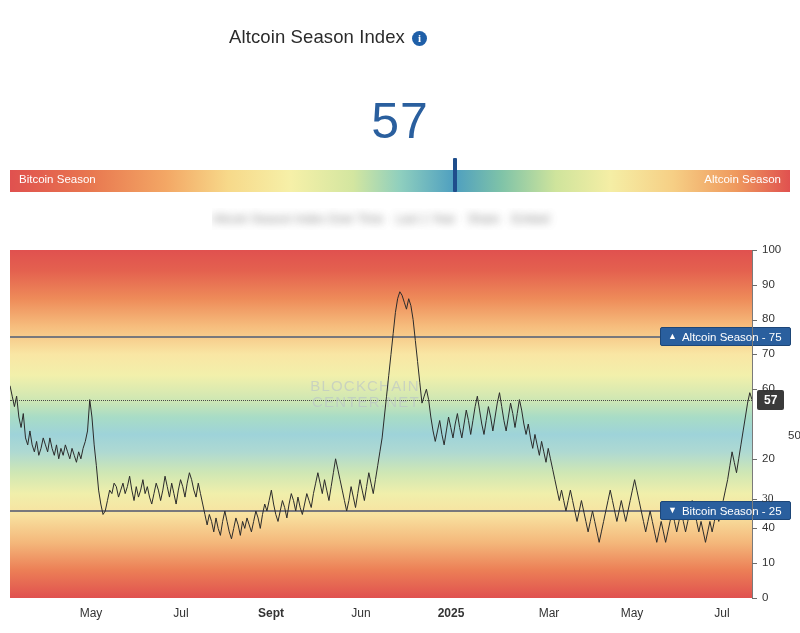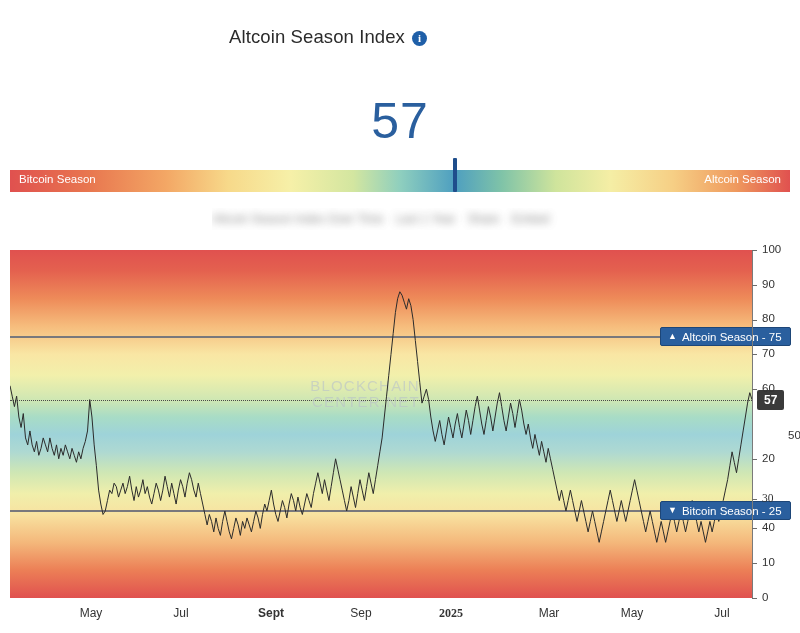--- a/index.html
+++ b/index.html
@@ -131,21 +131,21 @@
   .y-tick i { display:block; width:5px; height:1px; background:#6c6c6c; }
   .y-tick span { margin-left:5px; font-size:11.5px; color:#333; line-height:1;
                  position:relative; top:-1px; }
   .y-axis-line { position:absolute; left:0; top:0; width:1px; height:348px; background:#7a7a7a; }
 
   .x-axis { position:absolute; left:0; top:598px; width:800px; height:42px; }
   .x-label {
     position:absolute; top:8px; font-size:12px; color:#333;
     transform:translateX(-50%); white-space:nowrap;
   }
-  .x-label.bold { font-weight:bold;font-family:Liberation Serif, serif; }
+  .x-label.bold { font-weight:bold; }
 </style>
 </head>
 <body>
 
 <div id="app">
 
   <div class="title-row">
     <span class="title-text">Altcoin Season Index</span>
     <span class="info-icon">i</span>
   </div>
@@ -238,20 +238,20 @@
       <div class="y-tick" style="top: 0px;">
         <i></i>
         <span>100</span>
       </div>
     </div>
 
   <div class="x-axis" id="xAxis">
       <div class="x-label" style="left: 91px;">May</div>
       <div class="x-label" style="left: 181px;">Jul</div>
       <div class="x-label" style="left: 271px; font-weight: bold;">Sept</div>
-      <div class="x-label" style="left: 361px;">Sep</div>
+      <div class="x-label" style="left: 361px;">Jun</div>
       <div class="x-label bold" style="left: 451px;">2025</div>
       <div class="x-label" style="left: 541px; padding-left: 16px;">Mar</div>
       <div class="x-label" style="left: 632px;">May</div>
       <div class="x-label" style="left: 722px;">Jul</div>
     </div>
 
 </div>
 
 </body></html>

